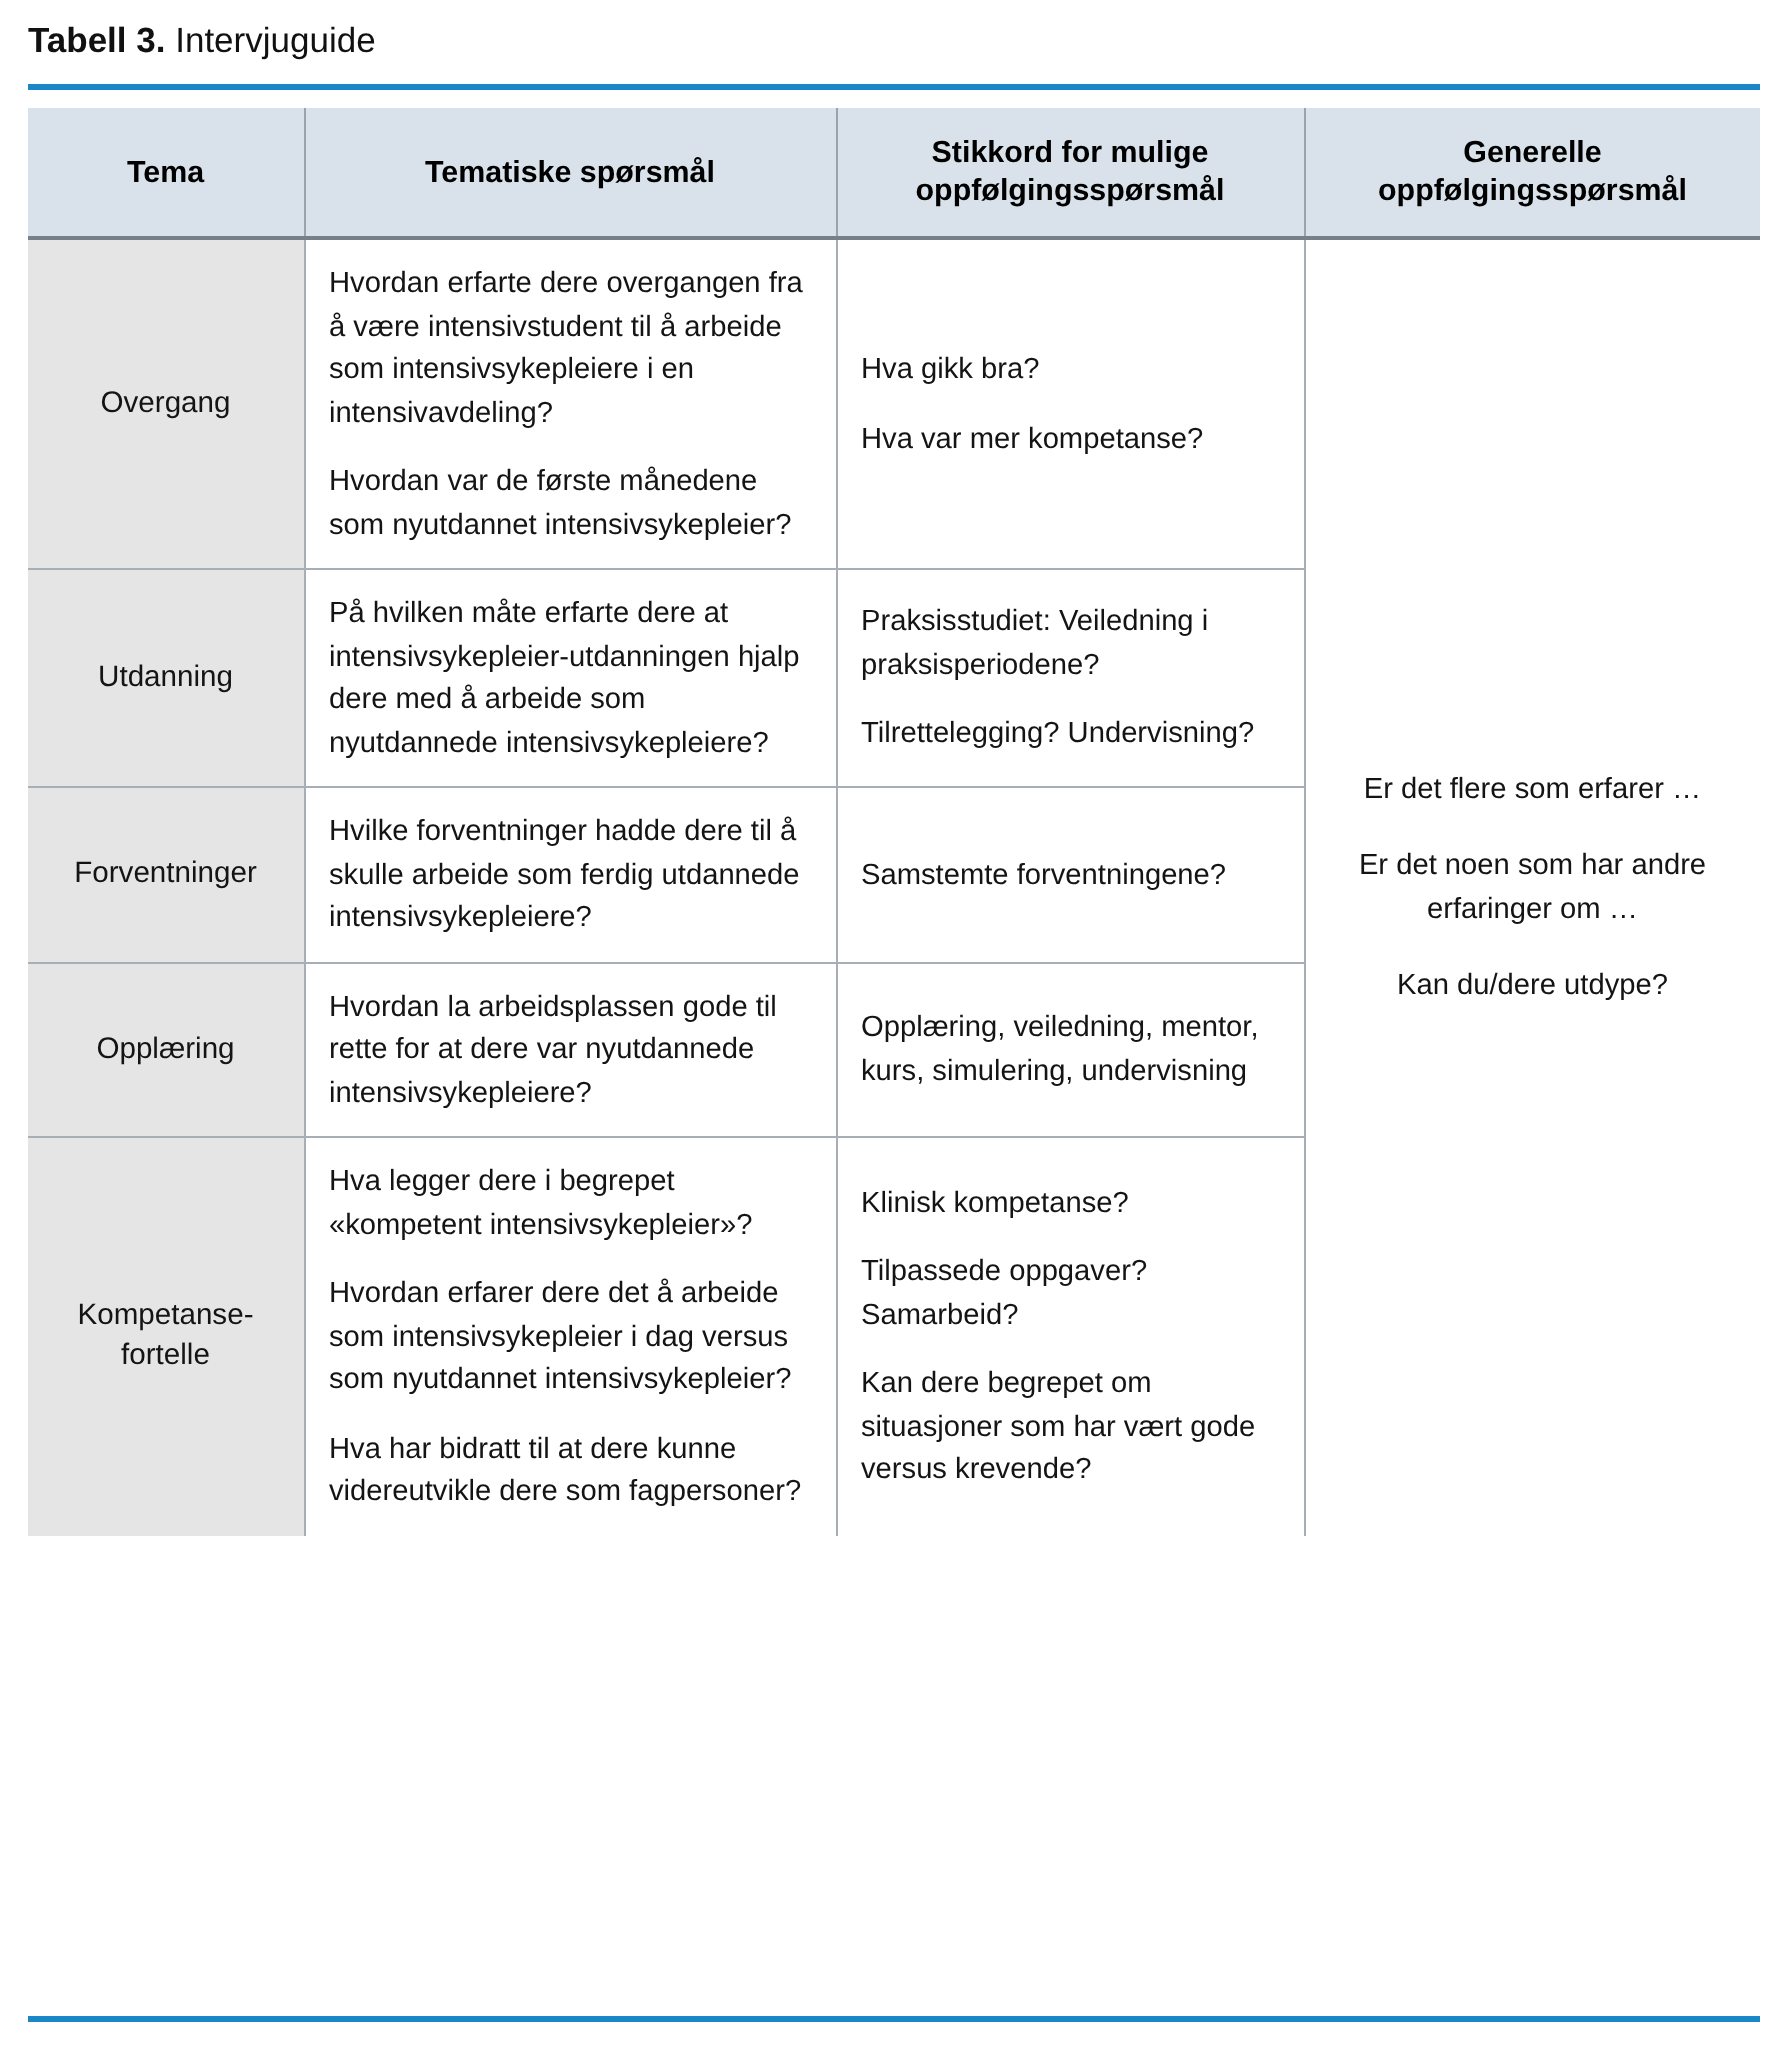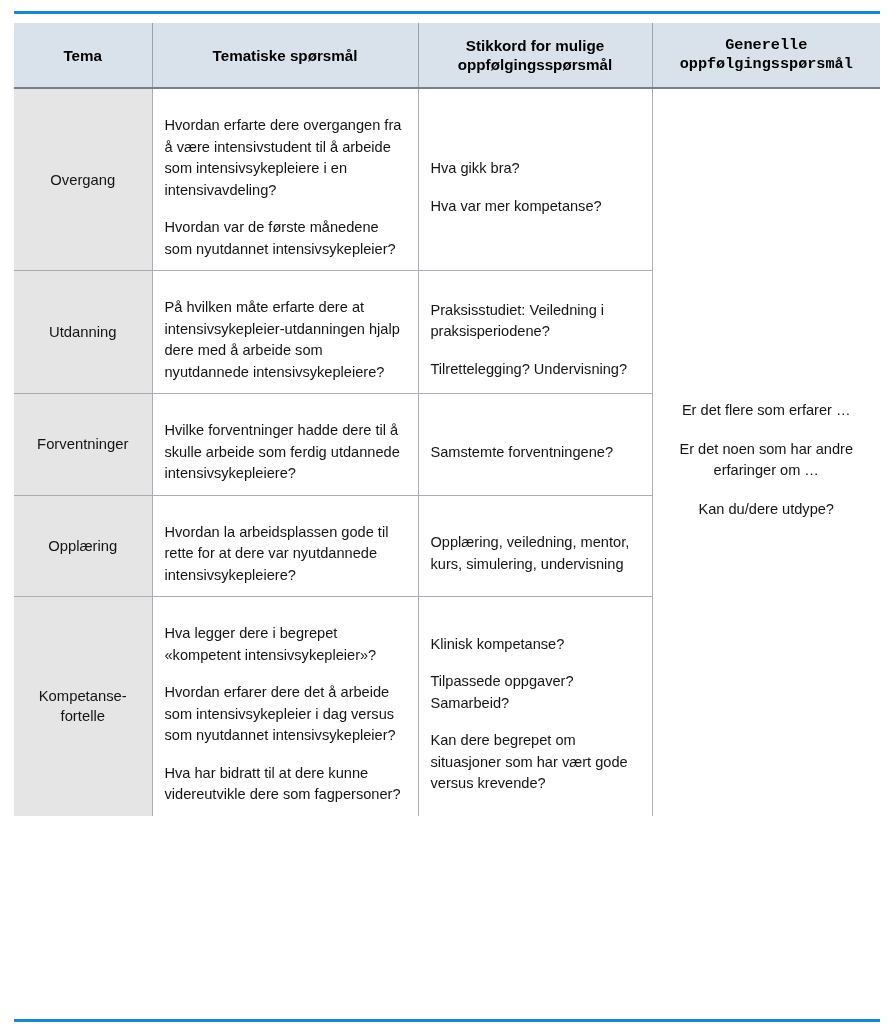--- a/index.html
+++ b/index.html
@@ -76,21 +76,20 @@
     line-height: 19px;
     text-align: center;
     vertical-align: middle;
     padding: 13px 8px 13px 8px;
     border-bottom: 2px solid #77808a;
     border-right: 1px solid #9aa2ab;
     color: #000000;
   }
   thead th:last-child {
     border-right: none;
-    font-family: Liberation Mono, monospace;
   }
 
   
   tbody td {
     vertical-align: middle;
     border-bottom: 1px solid #a8aeb5;
     border-right: 1px solid #a8aeb5;
     background: #ffffff;
     padding: 10px 10px 10px 12px;
     line-height: 21.5px;
@@ -110,38 +109,41 @@
   }
   tbody td.col-generelle {
     text-align: center;
     border-right: none;
     border-bottom: none;
     padding: 0 14px;
     line-height: 21.5px;
   }
 
   .para {
-    margin: 16px 0 13px 0;
+    margin: 2px 0 13px 0;
   }
   .para:last-child {
     margin-bottom: 0;
   }
   .col-generelle .para {
     margin-bottom: 17px;
   }
   .col-generelle .para:last-child {
     margin-bottom: 0;
     text-align: center;
   }
 </style>
 </head>
 <body>
 
 <div class="page">
 
+  <div class="caption">
+    <span class="cap-label">Tabell 3.</span><span class="cap-text"> Intervjuguide</span>
+  </div>
 
   <div class="rule-top"></div>
 
   <div class="table-wrap">
     <table class="guide">
       <colgroup>
         <col class="c-tema">
         <col class="c-tematiske">
         <col class="c-stikkord">
         <col class="c-generelle">

